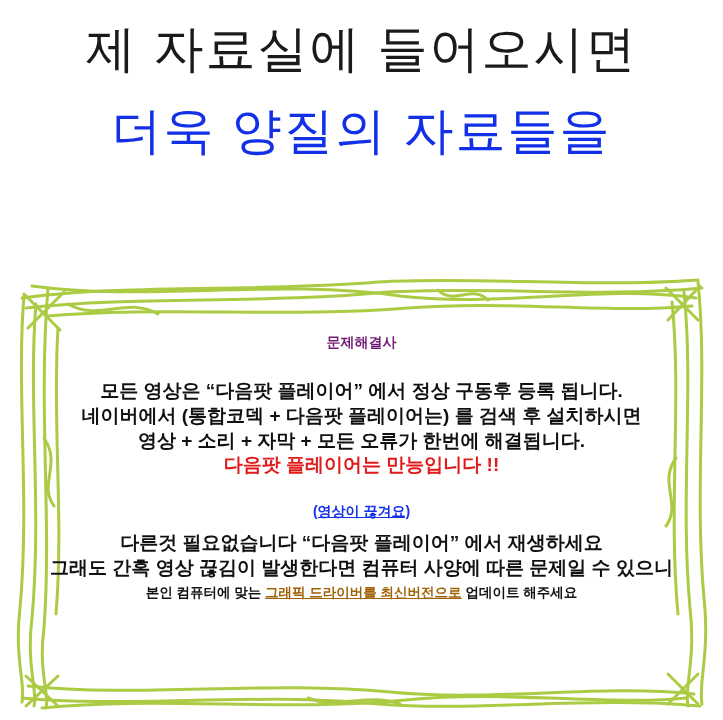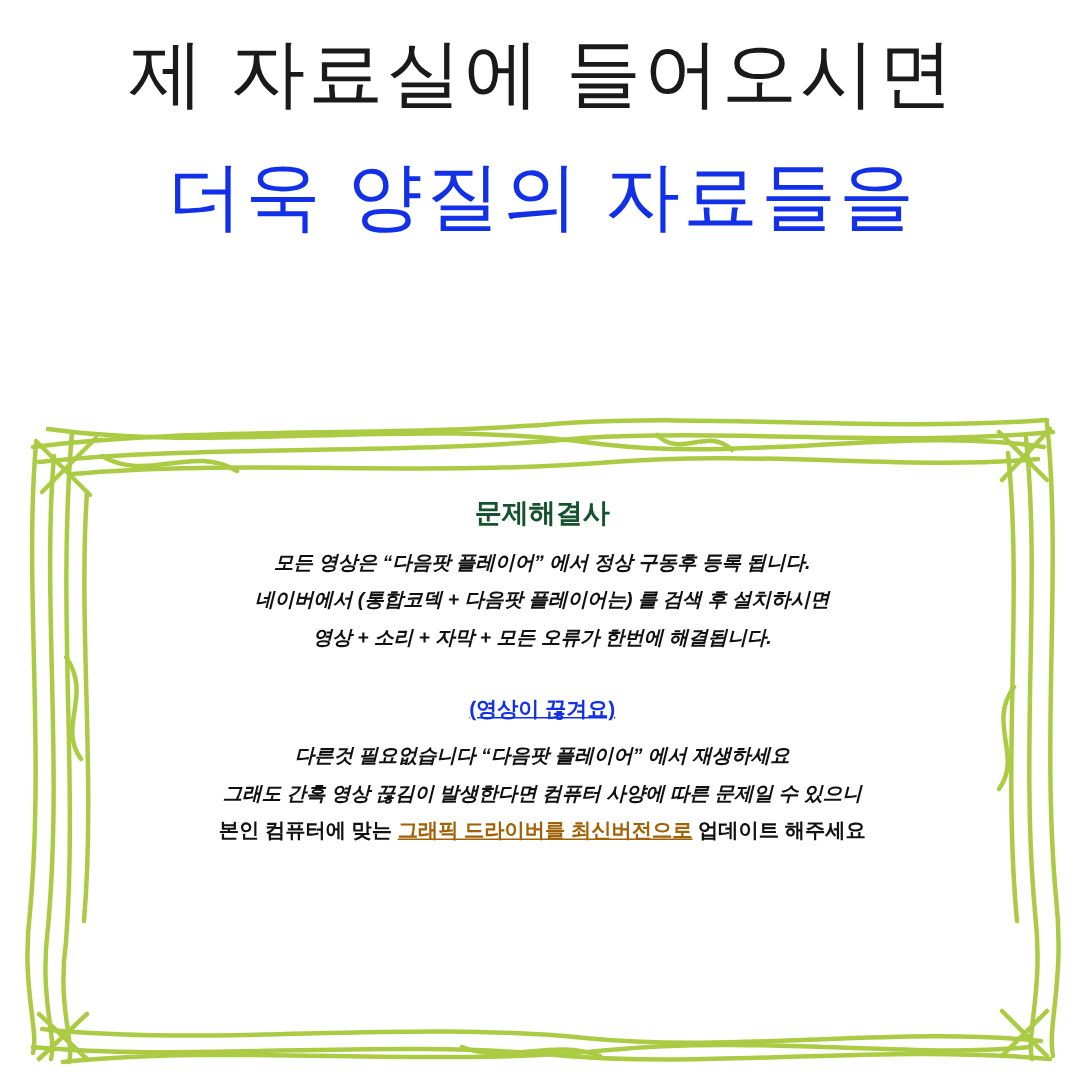--- a/index.html
+++ b/index.html
@@ -59,41 +59,40 @@
     position: absolute;
     left: 8px;
     top: 268px;
     width: 707px;
     height: 444px;
     box-sizing: border-box;
     padding: 62px 40px 0 40px;
     text-align: center;
   }
   .panel-title {
-    font-size: 18px;
+    font-size: 14px;
     font-weight: bold;
-    color: #14532d;
+    color: #701a75;
     line-height: 24px;
-    margin-bottom: 8px;
+    margin-bottom: 24px;
   }
   .sub-head {
     font-size: 14px;
     font-weight: bold;
     color: #1230e8;
     line-height: 22px;
     text-decoration: underline;
     margin-bottom: 8px;
   }
   .body-line {
-    font-size: 13px;
+    font-size: 19px;
     font-weight: bold;
     color: #111111;
     line-height: 25px;
     white-space: nowrap;
-    font-style: italic;
   }
   .body-line.red {
     color: #e01b1b;
     line-height: 23px;
   }
   .spacer {
     height: 24px;
   }
   .mixed {
     font-size: 13.5px;
@@ -152,20 +151,21 @@
       </g>
     </svg>
   </div>
 
   <div class="panel">
     <div class="panel-title">문제해결사</div>
 
     <div class="body-line">모든 영상은 “다음팟 플레이어” 에서 정상 구동후 등록 됩니다.</div>
     <div class="body-line">네이버에서 (통합코덱 + 다음팟 플레이어는) 를 검색 후 설치하시면</div>
     <div class="body-line">영상 + 소리 + 자막 + 모든 오류가 한번에 해결됩니다.</div>
+    <div class="body-line red">다음팟 플레이어는 만능입니다 !!</div>
 
     <div class="spacer"></div>
 
     <div class="sub-head">(영상이 끊겨요)</div>
     <div class="body-line">다른것 필요없습니다  “다음팟 플레이어” 에서 재생하세요</div>
     <div class="body-line">그래도 간혹 영상 끊김이 발생한다면 컴퓨터 사양에 따른 문제일 수 있으니</div>
     <div class="mixed"><span>본인 컴퓨터에 맞는 </span><span class="hl">그래픽 드라이버를 최신버전으로</span><span> 업데이트 해주세요</span></div>
   </div>
 
 </div>

